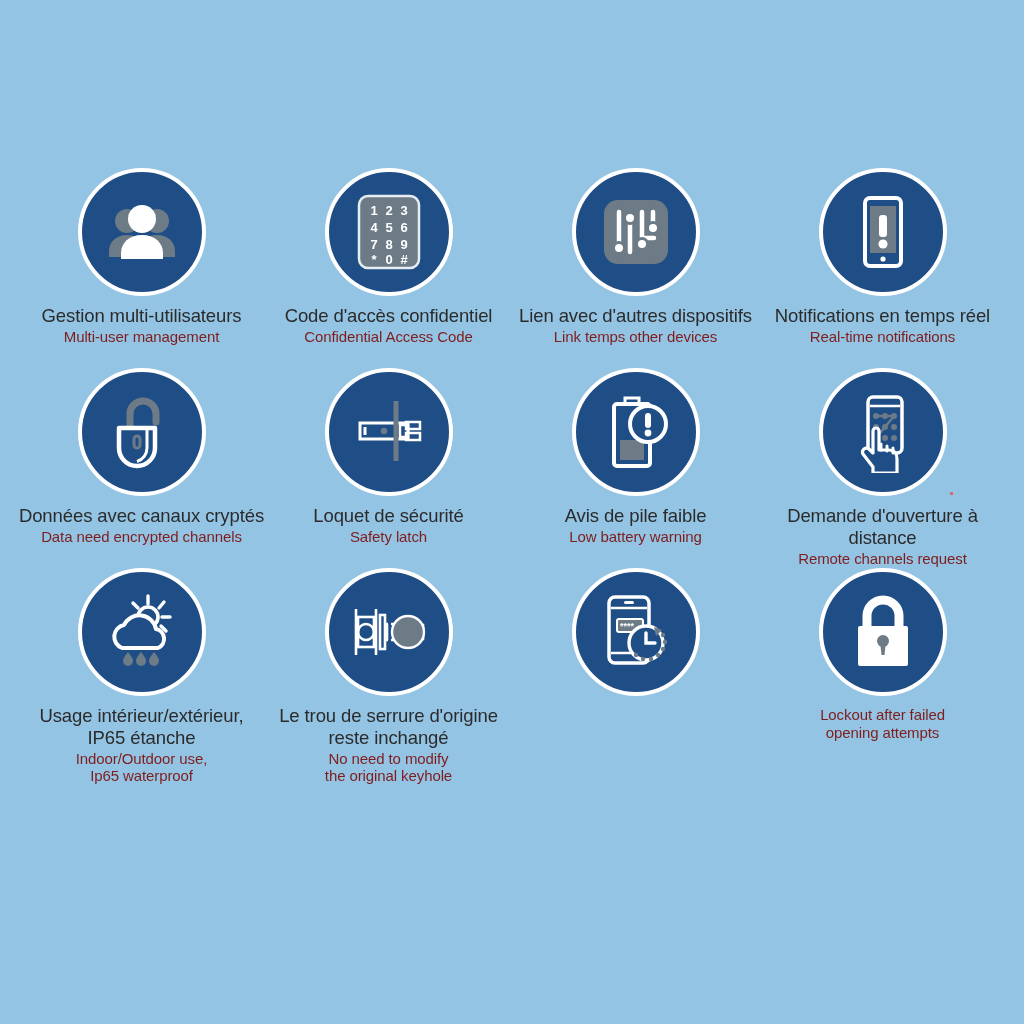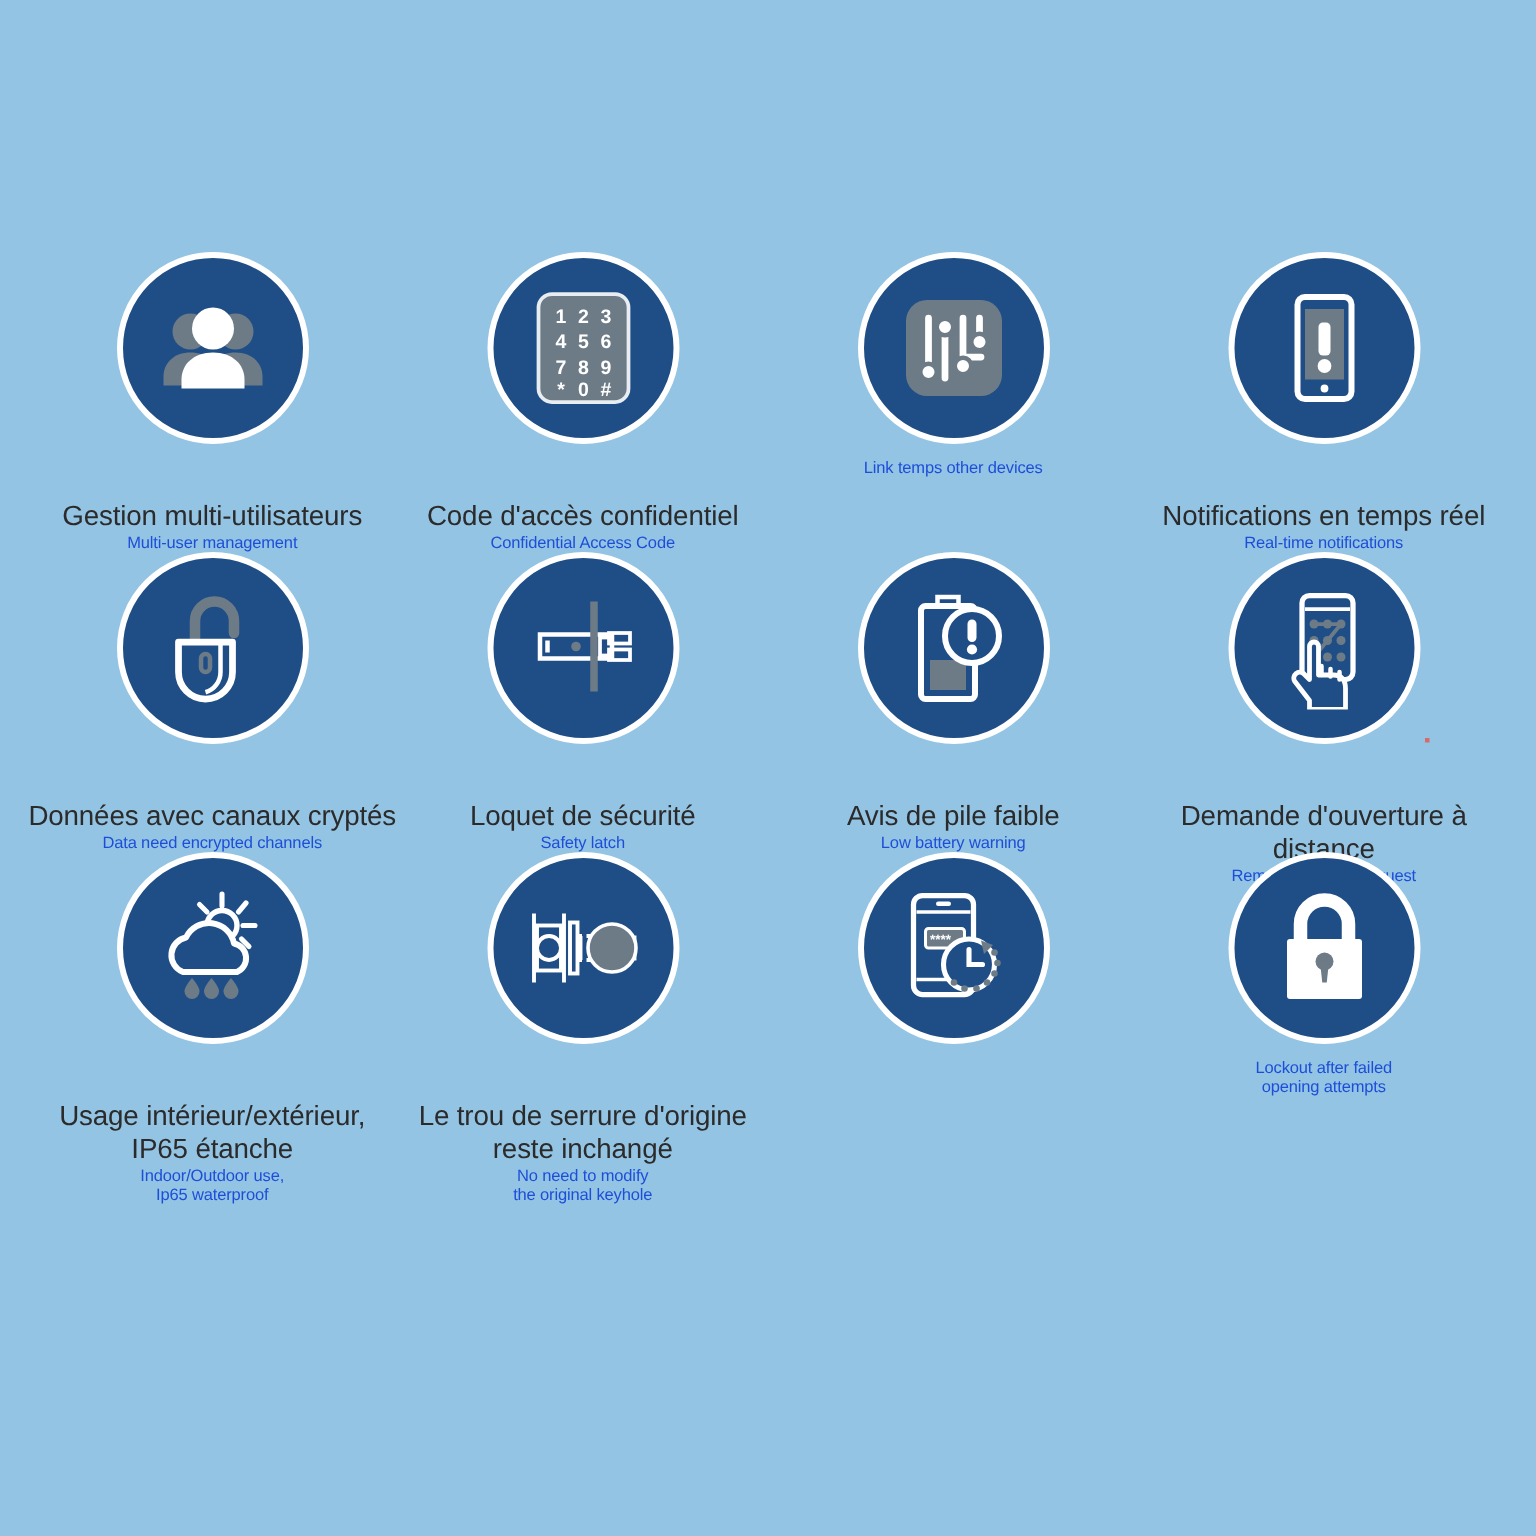--- a/index.html
+++ b/index.html
@@ -54,25 +54,24 @@
   .labels {
     margin-top: 9px;
     text-align: center;
     line-height: 1.18;
   }
   .fr {
     color: #2b2b2b;
     font-size: 18.5px;
     letter-spacing: -0.1px;
     white-space: pre-line;
-    margin-top: 28px;
   }
   .en {
-    color: #1d4ed8;
-    font-size: 11px;
+    color: #7f1d1d;
+    font-size: 15px;
     letter-spacing: -0.1px;
     margin-top: 1px;
     white-space: pre-line;
   }
 
   .speck {
     position: absolute;
     left: 950px;
     top: 492px;
     width: 3px;
@@ -151,20 +150,21 @@
             <g fill="#ffffff" stroke="#6d7b87" stroke-width="3">
               <circle cx="23" cy="56" r="5.5"></circle>
               <circle cx="34" cy="26" r="5.5"></circle>
               <circle cx="46" cy="52" r="5.5"></circle>
               <circle cx="57" cy="36" r="5.5"></circle>
             </g>
           </svg>
         </span>
       </div>
       <div class="labels">
+        <div class="fr">Lien avec d'autres dispositifs</div>
         <div class="en">Link temps other devices</div>
       </div>
     </div>
 
     <div class="cell">
       <div class="badge">
         <span>
           <svg width="80" height="80" viewBox="0 0 80 80">
             <rect x="22" y="6" width="36" height="68" rx="5" fill="none" stroke="#ffffff" stroke-width="4"></rect>
             <rect x="27" y="14" width="26" height="47" fill="#6d7b87"></rect>

